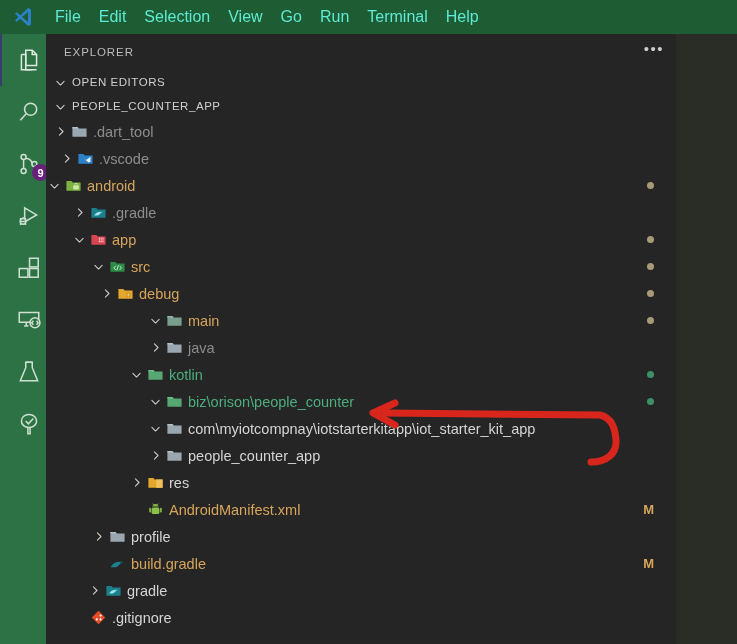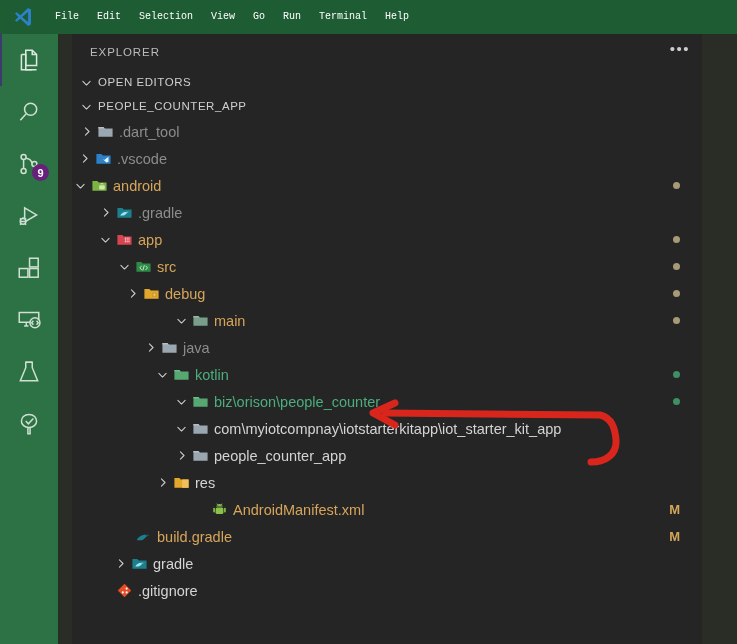--- a/index.html
+++ b/index.html
@@ -13,23 +13,22 @@
 
   
   .titlebar {
     position:absolute; left:0; top:0; width:737px; height:34px;
     background:#1e5c33;
     display:flex; align-items:center;
   }
   .vscode-logo { width:46px; height:34px; display:flex; align-items:center; justify-content:center; }
   .menu { display:flex; align-items:center; height:34px; }
   .menu-item {
-    color:#ffffff; font-size:10px; padding:3px 9px; line-height:18px;
+    color:#5eead4; font-size:16px; padding:3px 9px; line-height:18px;
     white-space:nowrap;
-    font-family:Liberation Mono, monospace;
   }
 
   
   .activitybar {
     position:absolute; left:0; top:34px; width:58px; height:610px;
     background:#2c7244;
   }
   .act-item {
     position:relative; width:58px; height:52px;
     display:flex; align-items:center; justify-content:center;
@@ -42,21 +41,21 @@
   .badge {
     position:absolute; right:9px; bottom:9px;
     min-width:17px; height:17px; border-radius:9px;
     background:#68217a; color:#fff; font-size:11px; font-weight:bold;
     display:flex; align-items:center; justify-content:center;
     padding:0 4px;
   }
 
   
   .sidebar {
-    position:absolute; left:72px; top:34px; width:630px; height:610px;
+    position:absolute; left:46px; top:34px; width:630px; height:610px;
     background:#252526;
     overflow:hidden;
   }
   .sidebar-header {
     height:36px; display:flex; align-items:center;
     padding:0 12px 0 18px; justify-content:space-between;
   }
   .sidebar-title {
     color:#bbbbbb; font-size:11.5px; letter-spacing:.9px; font-weight:400;
   }
@@ -225,21 +224,21 @@
           </span>
     <span class="ficon">
             <svg width="17" height="17" viewBox="0 0 24 24">
               <path d="M2 5.5h7l2 2.2h11v11.8H2z" fill="#9aa7b0"></path>
               <path d="M2 5.5h7l2 2.2H2z" fill="#b4c0c8"></path>
             </svg>
           </span>
     <span class="fname c-ignored">.dart_tool</span>
 
   </div>
-        <div class="row" style="padding-left:4px">
+        <div class="row" style="padding-left:12px">
     <span class="chev">
             <svg width="13" height="13" viewBox="0 0 18 18" fill="none" stroke="#cccccc" stroke-width="1.5" stroke-linecap="round" stroke-linejoin="round">
               <path d="M7.5 4 12.5 9 7.5 14"></path>
             </svg>
           </span>
     <span class="ficon">
             <svg width="17" height="17" viewBox="0 0 24 24">
               <path d="M2 5.5h7l2 2.2h11v11.8H2z" fill="#2b82c9"></path>
               <path d="M19 9.6l-6 4.6-2.7-2 5.9 5.6 2.8-1.3z" fill="#eaf4fc"></path>
             </svg>
@@ -357,21 +356,21 @@
             <svg width="17" height="17" viewBox="0 0 24 24">
               <path d="M2 5.5h7l2 2.2h11v11.8H2z" fill="#7a9e8c"></path>
               <path d="M2 5.5h7l2 2.2H2z" fill="#97b8a6"></path>
             </svg>
           </span>
     <span class="fname c-modified">main</span>
     <span class="status">
             <i class="dot" style="background:#a89a76"></i>
           </span>
   </div>
-        <div class="row" style="padding-left:70px">
+        <div class="row" style="padding-left:101px">
     <span class="chev">
             <svg width="13" height="13" viewBox="0 0 18 18" fill="none" stroke="#cccccc" stroke-width="1.5" stroke-linecap="round" stroke-linejoin="round">
               <path d="M7.5 4 12.5 9 7.5 14"></path>
             </svg>
           </span>
     <span class="ficon">
             <svg width="17" height="17" viewBox="0 0 24 24">
               <path d="M2 5.5h7l2 2.2h11v11.8H2z" fill="#9aa7b0"></path>
               <path d="M2 5.5h7l2 2.2H2z" fill="#b4c0c8"></path>
             </svg>
@@ -451,39 +450,54 @@
           </span>
     <span class="ficon">
             <svg width="17" height="17" viewBox="0 0 24 24">
               <path d="M2 5.5h7l2 2.2h11v11.8H2z" fill="#e3a82b"></path>
               <path d="M13 7.7h9v11.8h-9z" fill="#f0c05a"></path>
             </svg>
           </span>
     <span class="fname c-plain">res</span>
 
   </div>
-        <div class="row" style="padding-left:120px">
+        <div class="row" style="padding-left:82px">
     <span class="chev-spacer"></span>
     <span class="ficon">
             <svg width="17" height="17" viewBox="0 0 24 24">
               <g fill="#8bc34a">
                 <rect x="6.5" y="9" width="11" height="9.5" rx="2.2"></rect>
                 <path d="M7.3 7.6a4.9 4.9 0 0 1 9.4 0z"></path>
                 <circle cx="9.6" cy="6.3" r=".7" fill="#2e4a12"></circle>
                 <circle cx="14.4" cy="6.3" r=".7" fill="#2e4a12"></circle>
                 <path d="M8.3 3.7l1.2 1.9M15.7 3.7l-1.2 1.9" stroke="#8bc34a" stroke-width="1.2" fill="none"></path>
                 <rect x="3.2" y="9.5" width="2.3" height="6.6" rx="1.1"></rect>
                 <rect x="18.5" y="9.5" width="2.3" height="6.6" rx="1.1"></rect>
               </g>
             </svg>
           </span>
     <span class="fname c-modified">AndroidManifest.xml</span>
     <span class="status c-modified">M</span>
   </div>
         <div class="row" style="padding-left:44px">
+    <span class="chev">
+            <svg width="13" height="13" viewBox="0 0 18 18" fill="none" stroke="#cccccc" stroke-width="1.5" stroke-linecap="round" stroke-linejoin="round">
+              <path d="M7.5 4 12.5 9 7.5 14"></path>
+            </svg>
+          </span>
+    <span class="ficon">
+            <svg width="17" height="17" viewBox="0 0 24 24">
+              <path d="M2 5.5h7l2 2.2h11v11.8H2z" fill="#9aa7b0"></path>
+              <path d="M2 5.5h7l2 2.2H2z" fill="#b4c0c8"></path>
+            </svg>
+          </span>
+    <span class="fname c-plain">profile</span>
+
+  </div>
+        <div class="row" style="padding-left:44px">
     <span class="chev-spacer"></span>
     <span class="ficon">
             <svg width="17" height="17" viewBox="0 0 24 24">
               <path d="M2.5 17.3c2.3-6 9.5-8.8 17.3-7.3-3.7 2-5.2 4.4-8 6.1-2.9 1.8-6 .9-9.3 1.2z" fill="#1b7f8c"></path>
               <circle cx="16.8" cy="11.1" r="1.1" fill="#0d4a52"></circle>
             </svg>
           </span>
     <span class="fname c-modified">build.gradle</span>
     <span class="status c-modified">M</span>
   </div>

